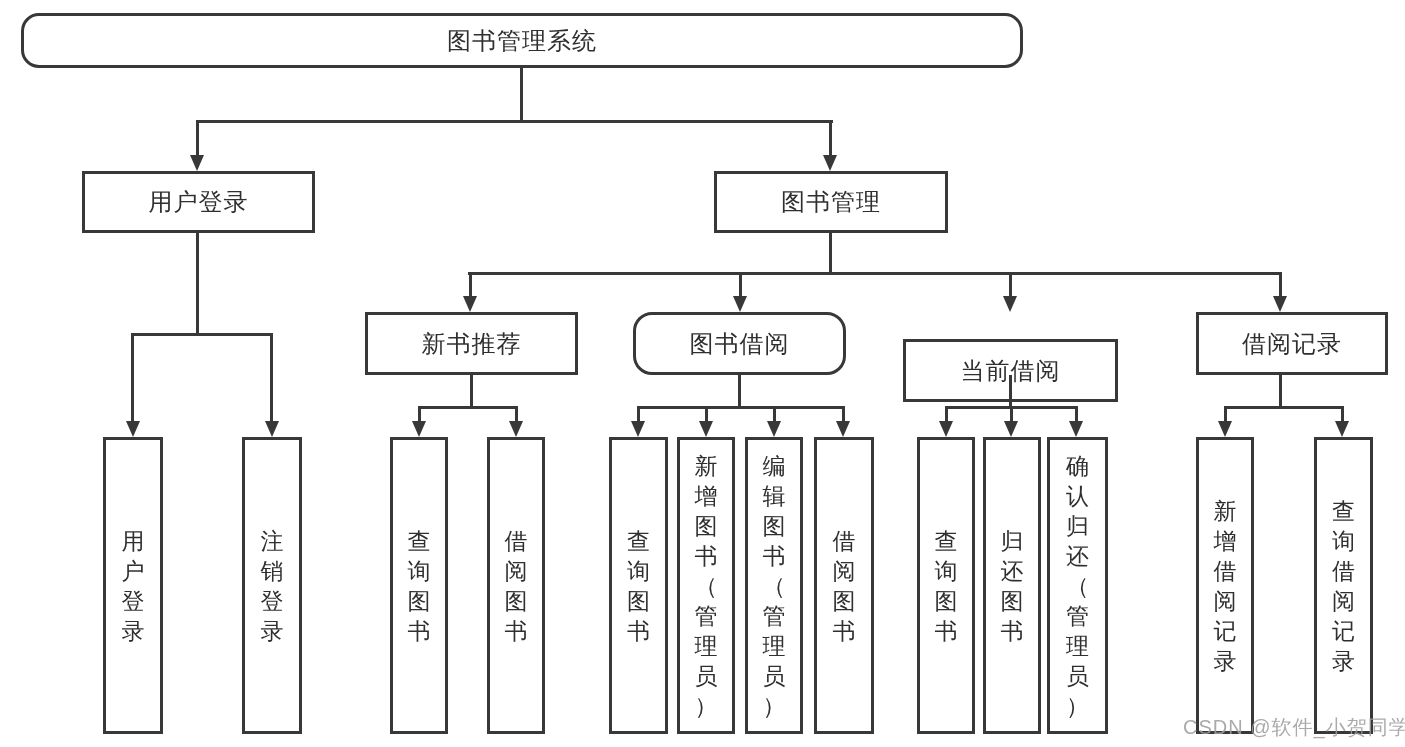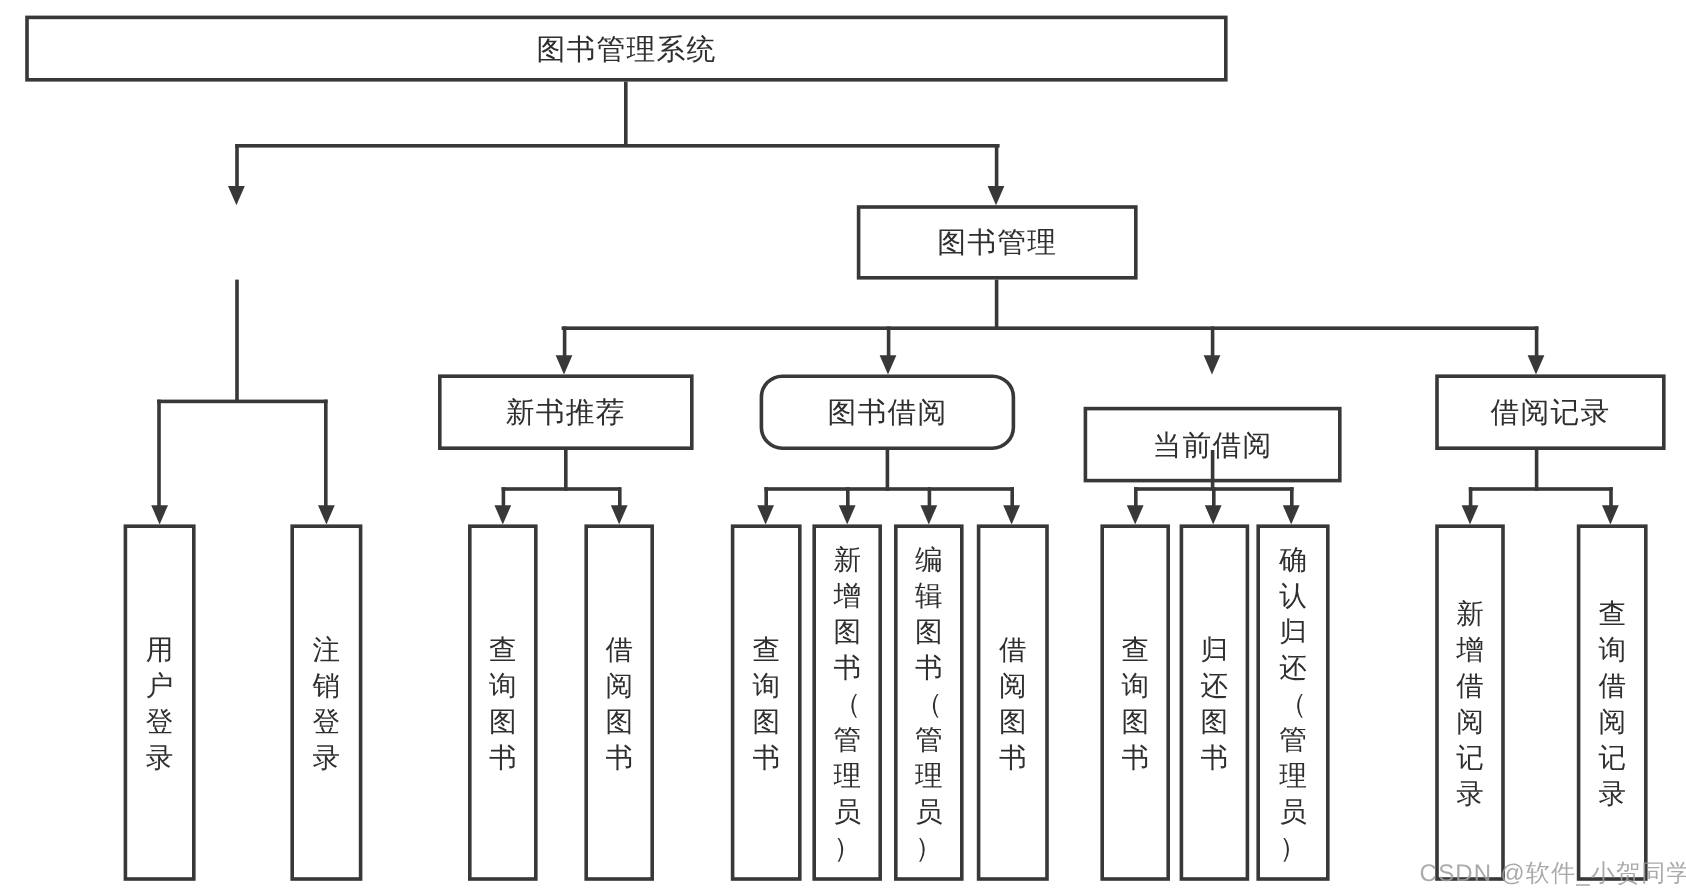--- a/index.html
+++ b/index.html
@@ -48,31 +48,34 @@
     letter-spacing:1px;
     z-index:5;
     white-space:nowrap;
   }
 </style>
 </head>
 <body>
 
 <div class="canvas">
 
-  <div class="box" style="left:21px;top:13px;width:1002px;height:55px;">
+  <div class="box" style="left:21px;top:13px;width:1002px;height:55px;border-radius:18px;">
     <span>图书管理系统</span>
   </div>
 
   <div class="vline" style="left:520px;top:68px;height:52px;"></div>
   <div class="hline" style="left:196px;top:120px;width:637px;"></div>
   <div class="vline" style="left:196px;top:120px;height:37px;"></div>
   <div class="arrowhead" style="left:190px;top:155px;"></div>
   <div class="vline" style="left:829px;top:120px;height:37px;"></div>
   <div class="arrowhead" style="left:823px;top:155px;"></div>
 
+  <div class="box" style="left:82px;top:171px;width:233px;height:62px;">
+    <span>用户登录</span>
+  </div>
   <div class="box" style="left:714px;top:171px;width:234px;height:62px;">
     <span>图书管理</span>
   </div>
 
   <div class="vline" style="left:196px;top:233px;height:102px;"></div>
   <div class="hline" style="left:131px;top:333px;width:142px;"></div>
   <div class="vline" style="left:131px;top:333px;height:89px;"></div>
   <div class="arrowhead" style="left:126px;top:421px;"></div>
   <div class="vline" style="left:270px;top:333px;height:89px;"></div>
   <div class="arrowhead" style="left:265px;top:421px;"></div>

